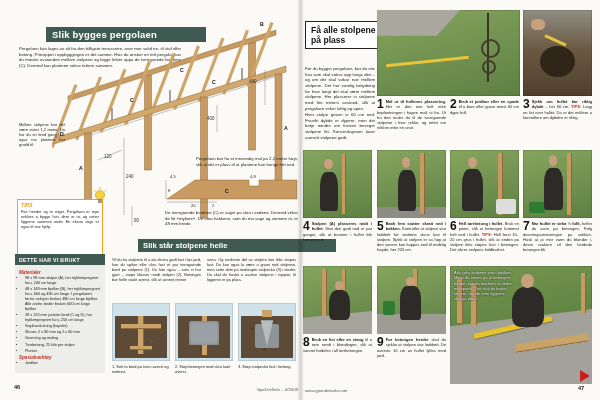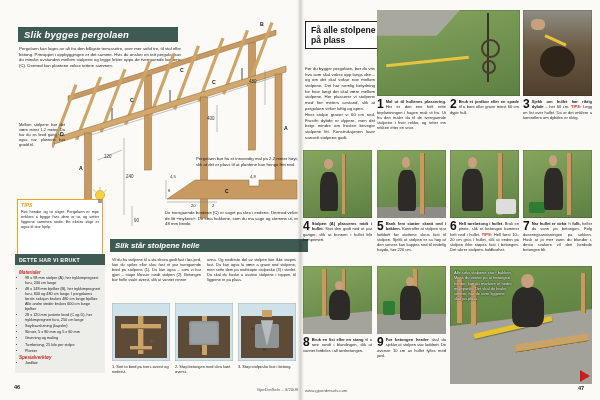--- a/index.html
+++ b/index.html
@@ -1,21 +1,21 @@
 <!DOCTYPE html>
 <html style="--teal: #3f5a53; --orange: #f0a11e; --red: #c53026; --wood: #c89a62; --soil: #5d4b37; --sky: #cfe2ea; --concrete: #9aa0a3;"><head>
 <meta charset="utf-8">
 <style>
   html,body{margin:0;padding:0;width:600px;height:400px;overflow:hidden;
     font-family:"Liberation Sans",sans-serif;background:#c8c6c1;}
   .spread{position:absolute;inset:0;background:#fbfaf6;}
   .spread::after{content:"";position:absolute;left:297px;top:0;width:7px;height:100%;
     background:linear-gradient(90deg,rgba(0,0,0,0) 0%,rgba(0,0,0,.16) 50%,rgba(0,0,0,0) 100%);pointer-events:none;}
   .abs{position:absolute;}
-  .teal-bar{background:var(--teal,#3f5a53);color:#fff;font-weight:bold;font-style:italic;}
+  .teal-bar{background:var(--teal,#3f5a53);color:#fff;font-weight:bold;margin-left:28px;}
   .h1{font-size:9.5px;padding:2px 6px;letter-spacing:.2px;}
   .h2{font-size:7.8px;padding:2px 5px;}
   .tiny{font-size:4.3px;line-height:1.32;color:#1d1d1d;text-align:justify;}
   .micro{font-size:3.9px;line-height:1.3;color:#1d1d1d;text-align:justify;}
   .step .n{float:left;font-size:12px;font-weight:bold;line-height:.85;margin:0 2px 0 0;color:#111;}
   .step .tx{font-size:4.05px;line-height:1.3;color:#1d1d1d;text-align:justify;display:block;}
   .lead{font-weight:bold;}
   .tipred{color:var(--red,#c53026);font-weight:bold;}
   .ph{position:absolute;overflow:hidden;background:linear-gradient(165deg,#86a55e 0%,#5d8043 100%);
     box-shadow:inset 0 0 0 .5px rgba(0,0,0,.25);}

